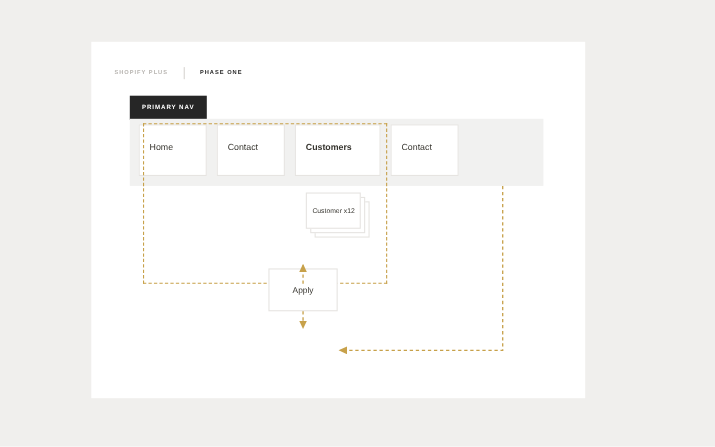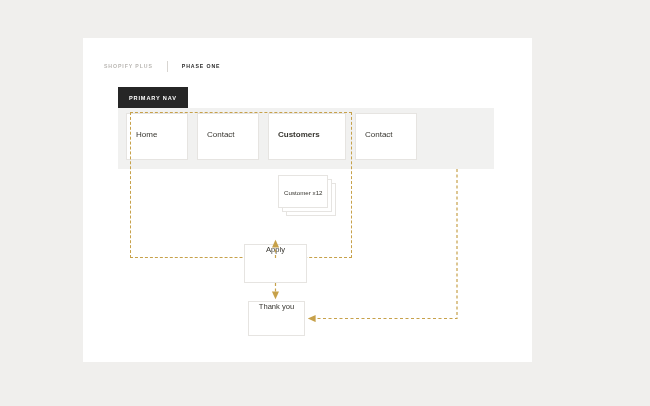--- a/index.html
+++ b/index.html
@@ -136,21 +136,21 @@
     line-height: 8px;
   }
 
   
   .flow-box {
     position: absolute;
     background: #ffffff;
     border: 1px solid #e6e4e1;
     box-sizing: border-box;
     display: flex;
-    align-items: flex-start;
+    align-items: center;
     justify-content: center;
   }
   #apply-box {
     left: 161px;
     top: 206px;
     width: 63px;
     height: 39px;
   }
   #thankyou-box {
     left: 165px;
@@ -211,23 +211,20 @@
   <div id="customer-stack">
     <div class="stack-card back2"></div>
     <div class="stack-card back1"></div>
     <div class="stack-card front">
       <span class="stack-label">Customer x12</span>
     </div>
   </div>
 
   <div class="flow-box" id="apply-box">
     <span class="flow-label">Apply</span>
-  </div>
-  <div class="flow-box" id="thankyou-box">
-    <span class="flow-label">Thank you</span>
   </div>
 
   <svg id="connectors" viewBox="0 0 449 324" xmlns="http://www.w3.org/2000/svg">
     <defs>
       <marker id="arrowhead" markerWidth="7" markerHeight="7" refX="5.5" refY="3" orient="auto">
         <polygon points="0 0, 6.5 3, 0 6" fill="#c7a14a"></polygon>
       </marker>
     </defs>
 
     <line x1="192.5" y1="220" x2="192.5" y2="203" stroke="#c7a14a" stroke-width="1.2" stroke-dasharray="3 2.5" marker-end="url(#arrowhead)"></line>

